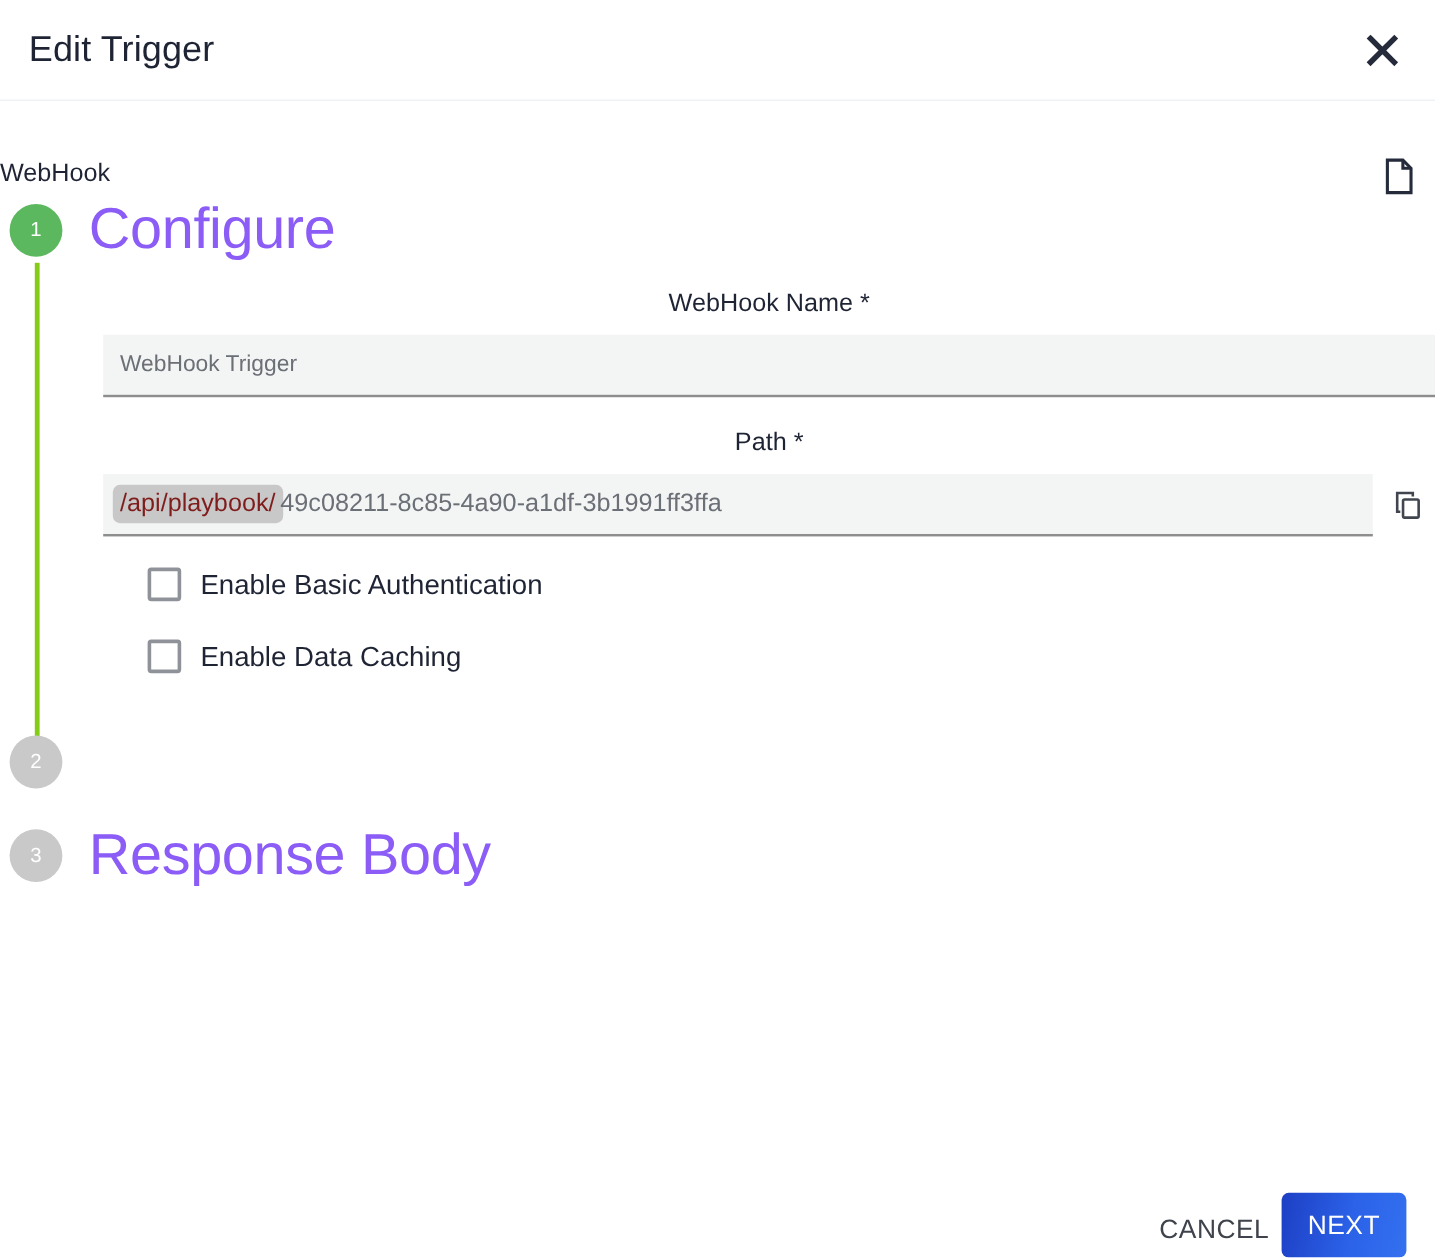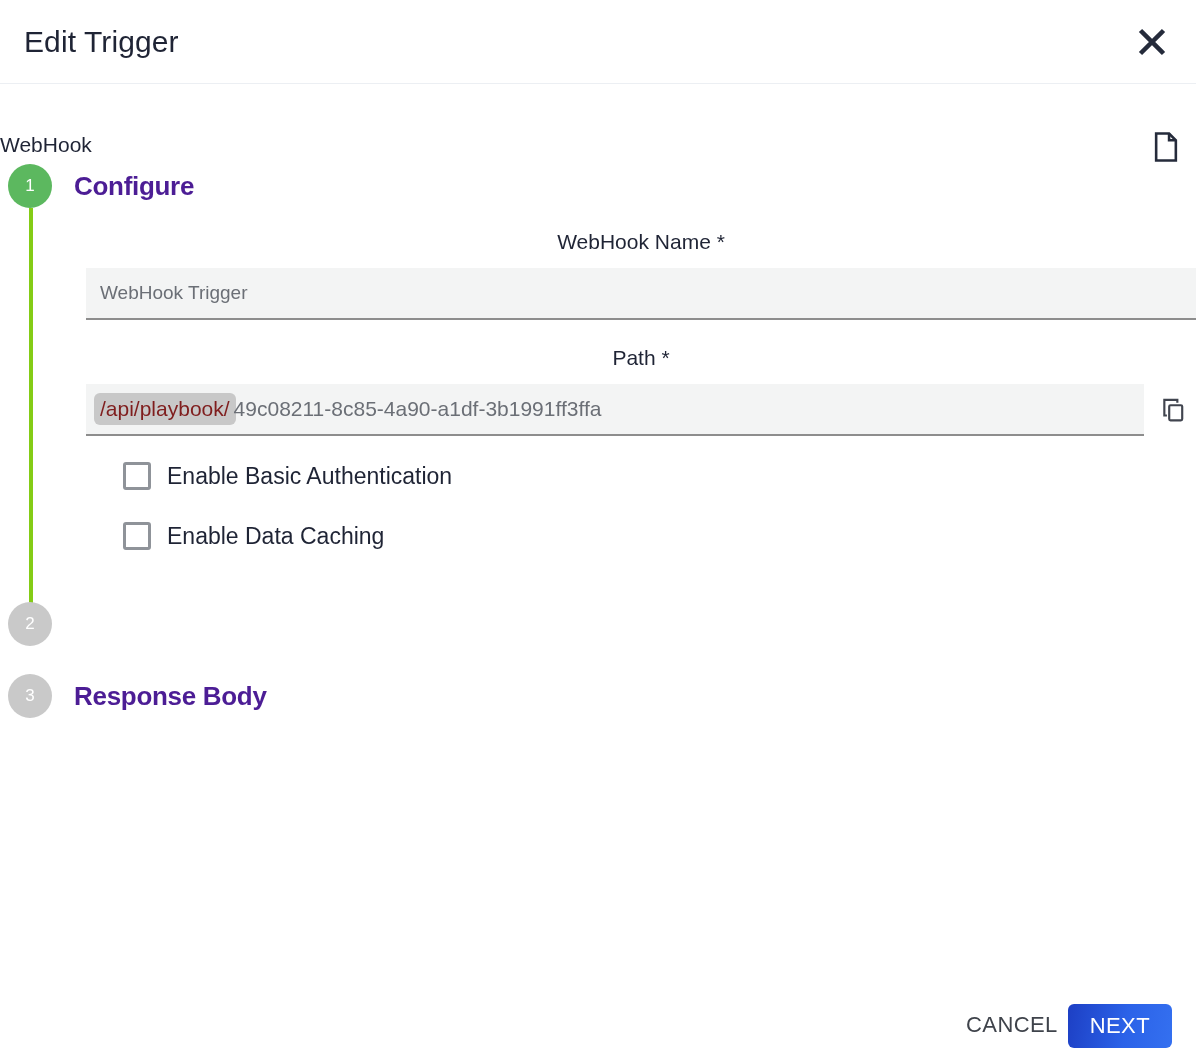--- a/index.html
+++ b/index.html
@@ -104,23 +104,23 @@
     align-items: center;
     justify-content: center;
     font-size: 17px;
     color: #ffffff;
     font-weight: 400;
     box-sizing: border-box;
   }
   .step-circle.active { background: #5cb85f; }
   .step-circle.inactive { background: #c9c9c9; }
   .step-label {
-    font-size: 26px;
-    font-weight: bold;
-    color: #4c1d95;
+    font-size: 48px;
+    font-weight: normal;
+    color: #8b5cf6;
     letter-spacing: -0.3px;
   }
   .step-body {
     position: relative;
     margin-left: 29px;
     border-left: 4px solid #84cc16;
     padding: 22px 0 26px 53px;
     min-height: 20px;
     text-align: center;
   }
@@ -299,21 +299,21 @@
     font-family: "Liberation Sans", sans-serif;
   }
   .btn-next {
     border: none;
     border-radius: 6px;
     background: linear-gradient(100deg, #1d3fc4 0%, #2b62e8 55%, #3470f0 100%);
     color: #ffffff;
     font-size: 22px;
     letter-spacing: 0.4px;
     padding: 0 22px;
-    height: 44px;
+    height: 54px;
     cursor: pointer;
     font-family: "Liberation Sans", sans-serif;
   }
 </style>
 </head>
 <body>
 
 <div class="dialog-header">
   <div class="dialog-title">Edit Trigger</div>
   <button class="close-button">

